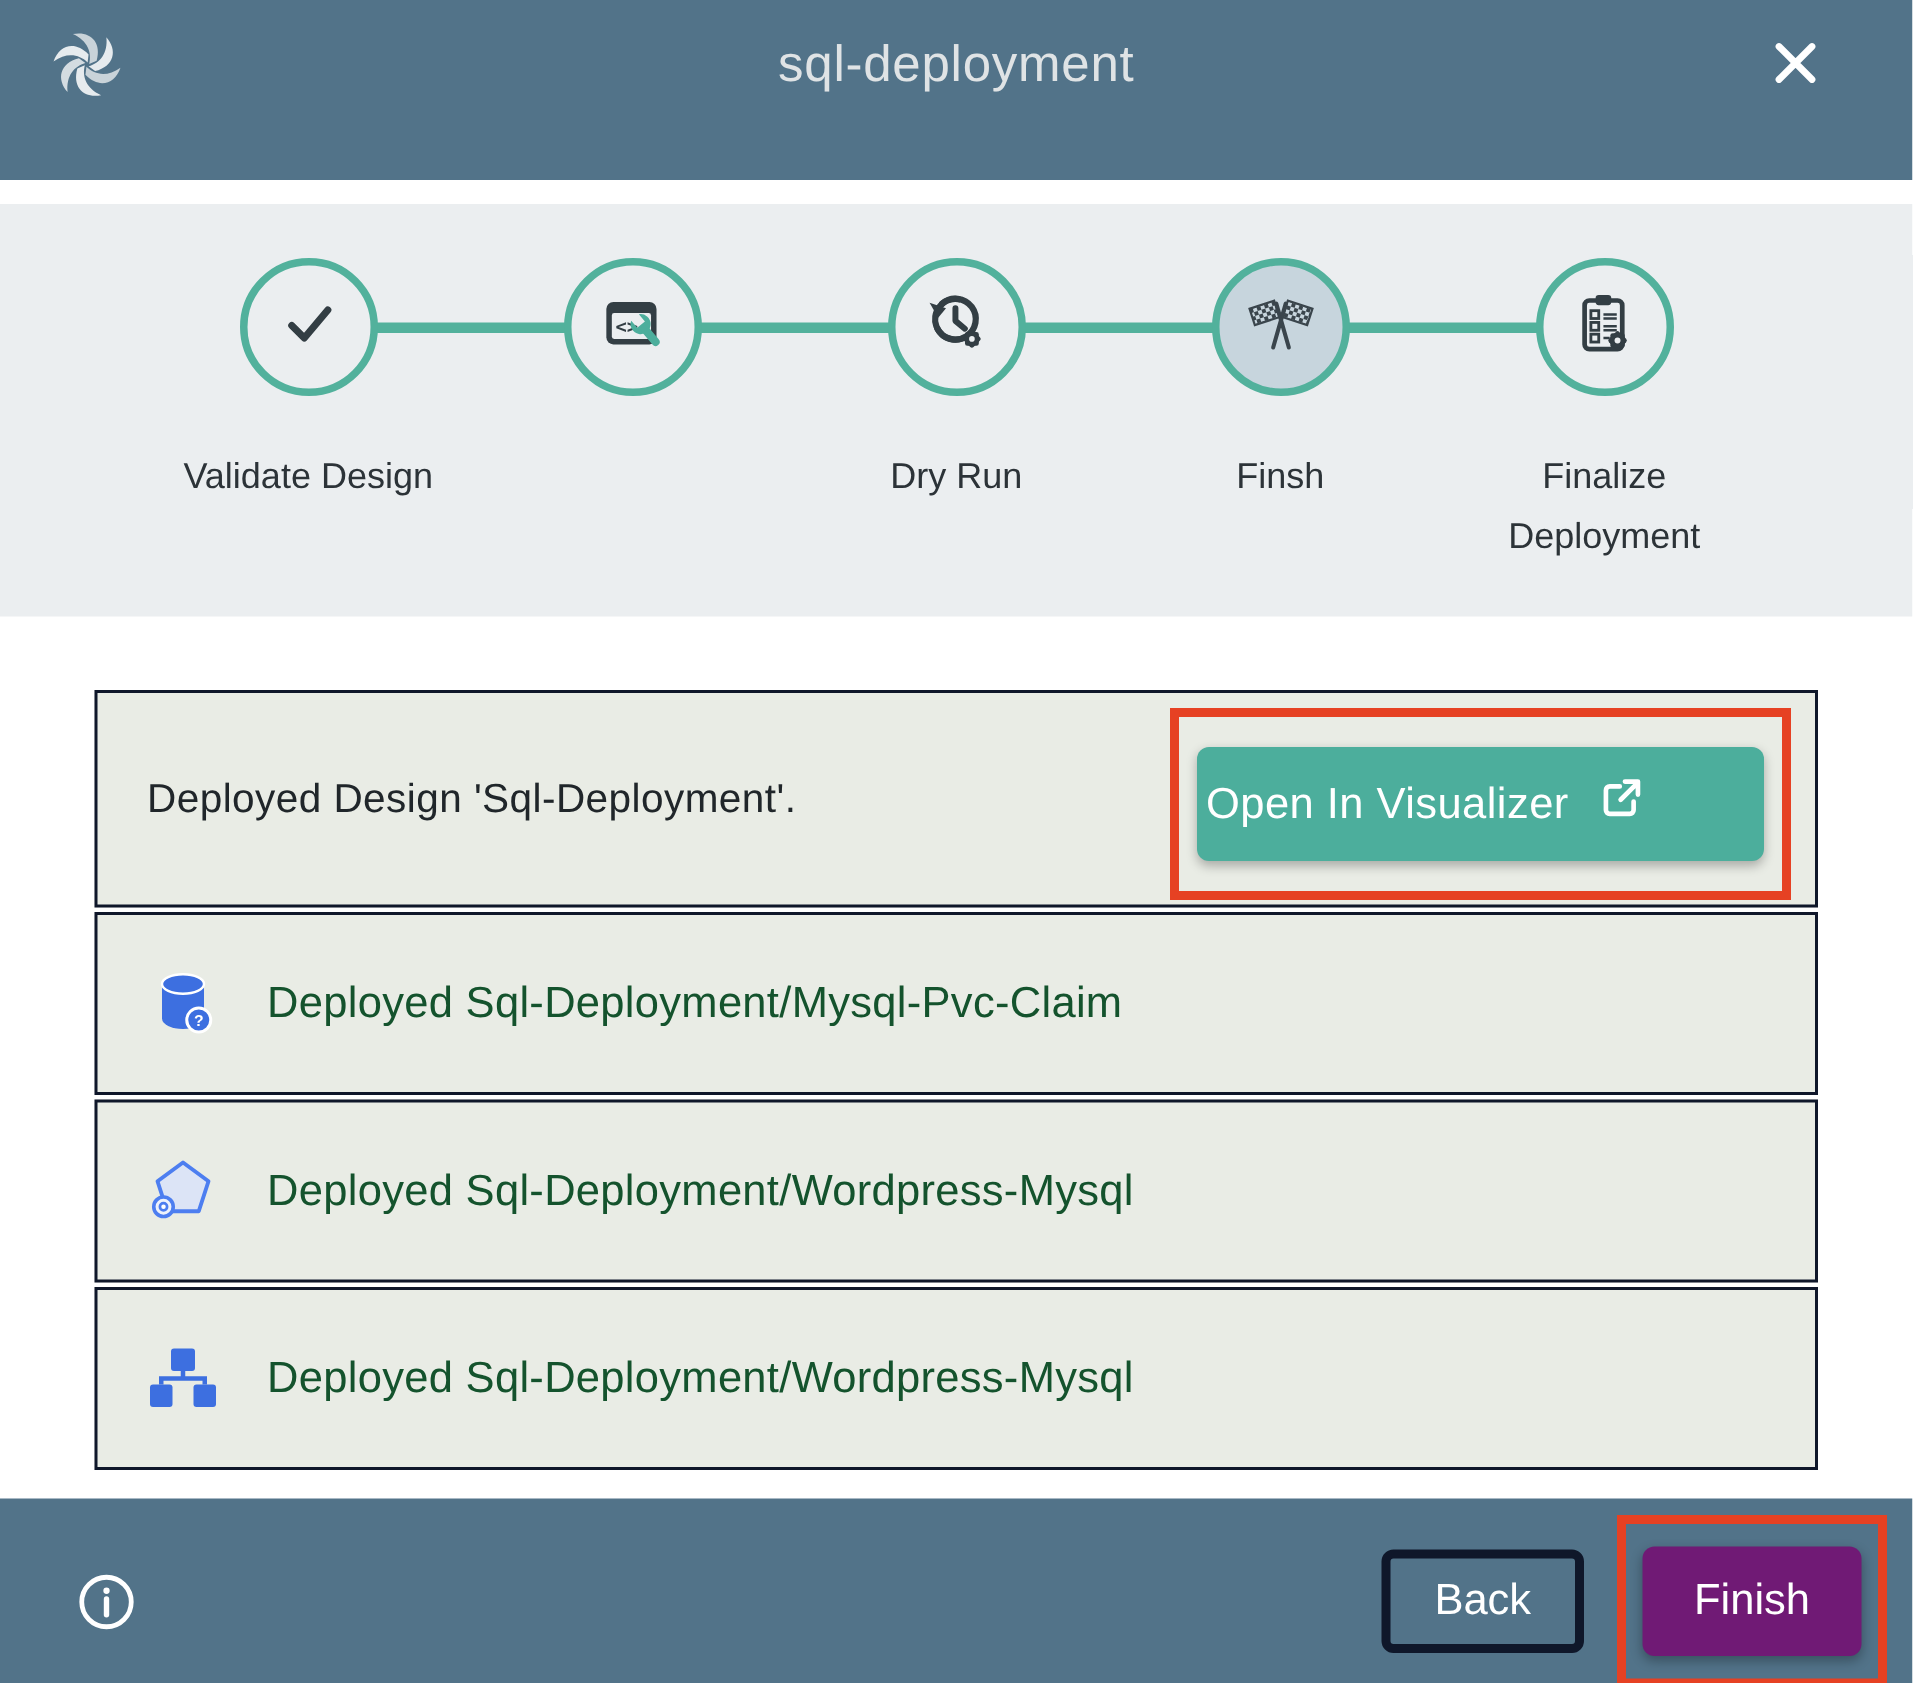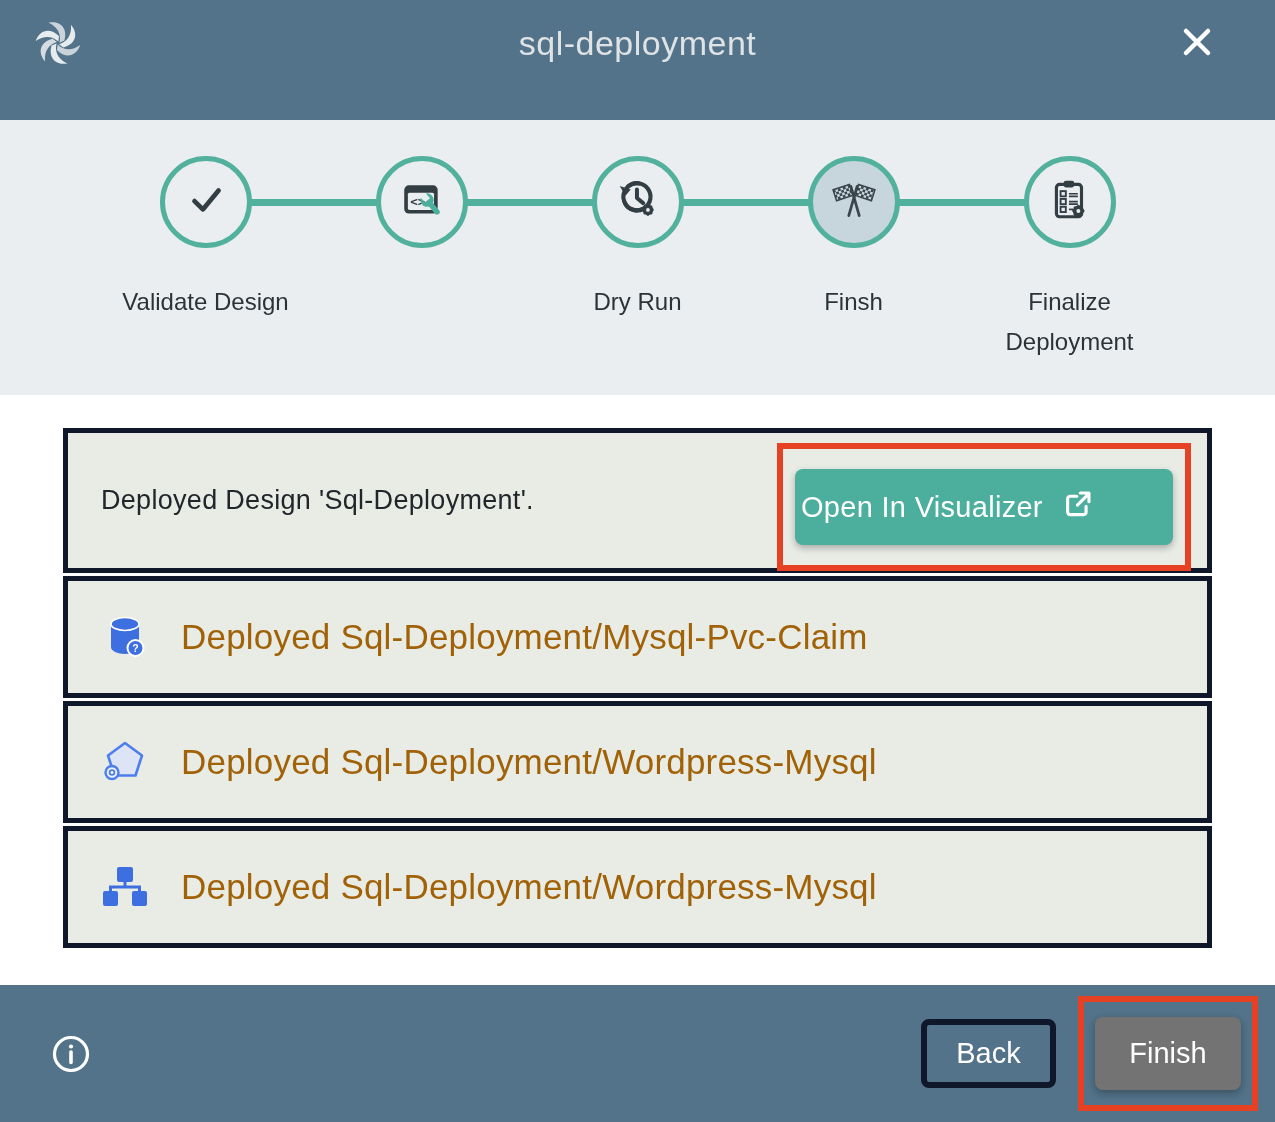--- a/index.html
+++ b/index.html
@@ -1,17 +1,17 @@
 <!DOCTYPE html>
 <html><head>
 <meta charset="utf-8">
 <style>
   html,body{width:1275px;height:1122px;margin:0;padding:0;overflow:hidden;
     font-family:"Liberation Sans",sans-serif;background:#fff;}
-  .modal{display:flex;flex-direction:column;width:100%;height:100%;}
+  .modal{display:flex;flex-direction:column;width:100%;height:100%;gap:16px;}
 
   
   .header{height:120px;background:#527389;position:relative;flex:0 0 auto;
     display:flex;align-items:flex-start;justify-content:center;}
   .logo{position:absolute;left:30px;top:14px;width:56px;height:56px;}
   .title{margin-top:24px;font-size:34px;color:#dfe3e5;letter-spacing:.5px;}
   .close-btn{position:absolute;right:58px;top:22px;width:40px;height:40px;
     background:transparent;border:none;cursor:pointer;padding:0;}
 
   
@@ -22,47 +22,47 @@
   .steps{display:flex;position:relative;z-index:1;}
   .step{width:216px;display:flex;flex-direction:column;align-items:center;}
   .step-circle{width:82px;height:82px;border:5px solid #52b19c;border-radius:50%;
     background:#ebeef0;display:flex;align-items:center;justify-content:center;}
   .step.active .step-circle{background:#c7d5dd;}
   .step-label{margin-top:34px;font-size:24px;line-height:40px;color:#2c3338;
     text-align:center;max-width:200px;}
 
   
   .content{flex:1;background:#ffffff;padding:33px 63px 0;}
-  .row{background:#e9ece5;border:5px solid #0f172a;box-sizing:border-box;
+  .row{background:#e9ece5;border:2px solid #0f172a;box-sizing:border-box;
     margin-bottom:3px;display:flex;align-items:center;}
   .row-design{height:145px;position:relative;padding-left:33px;}
   .row-design-text{font-size:27px;color:#20262a;letter-spacing:.3px;}
   .row-item{height:122px;padding-left:33px;}
   .row-icon{width:48px;height:48px;margin-right:32px;flex:0 0 auto;}
-  .row-text{font-size:35px;color:#a16207;letter-spacing:.2px;}
+  .row-text{font-size:29px;color:#14532d;letter-spacing:.2px;}
 
   .visualizer-highlight{position:absolute;top:10px;right:16px;width:414px;height:128px;
     box-sizing:border-box;border:6px solid #e64123;
     display:flex;align-items:center;justify-content:center;}
   .btn-visualizer{width:378px;height:76px;background:#4cae9c;color:#fff;border:none;
     border-radius:8px;font-size:29px;font-family:"Liberation Sans",sans-serif;
     display:flex;align-items:center;justify-content:flex-start;gap:20px;cursor:pointer;
     box-shadow:0 3px 7px rgba(0,0,0,.28);letter-spacing:.3px;}
 
   
   .footer{height:137px;background:#527389;flex:0 0 auto;display:flex;align-items:center;}
   .info-btn{margin-left:50px;width:42px;height:42px;background:transparent;border:none;
     padding:0;cursor:pointer;}
   .footer-spacer{flex:1;}
   .btn-back{width:135px;height:69px;background:transparent;border:6px solid #0f172a;
     border-radius:8px;color:#fff;font-size:29px;font-family:"Liberation Sans",sans-serif;
     cursor:pointer;}
   .finish-highlight{border:6px solid #e64123;padding:15px 11px;margin-left:22px;
     margin-right:17px;display:inline-flex;}
-  .btn-finish{width:146px;height:73px;background:#737373;border:none;border-radius:8px;
+  .btn-finish{width:146px;height:73px;background:#701a75;border:none;border-radius:8px;
     color:#fff;font-size:29px;font-family:"Liberation Sans",sans-serif;cursor:pointer;
     box-shadow:0 3px 8px rgba(0,0,0,.3);}
 </style>
 </head>
 <body>
 
 <div class="modal">
 
   <div class="header">
     <span class="logo">

